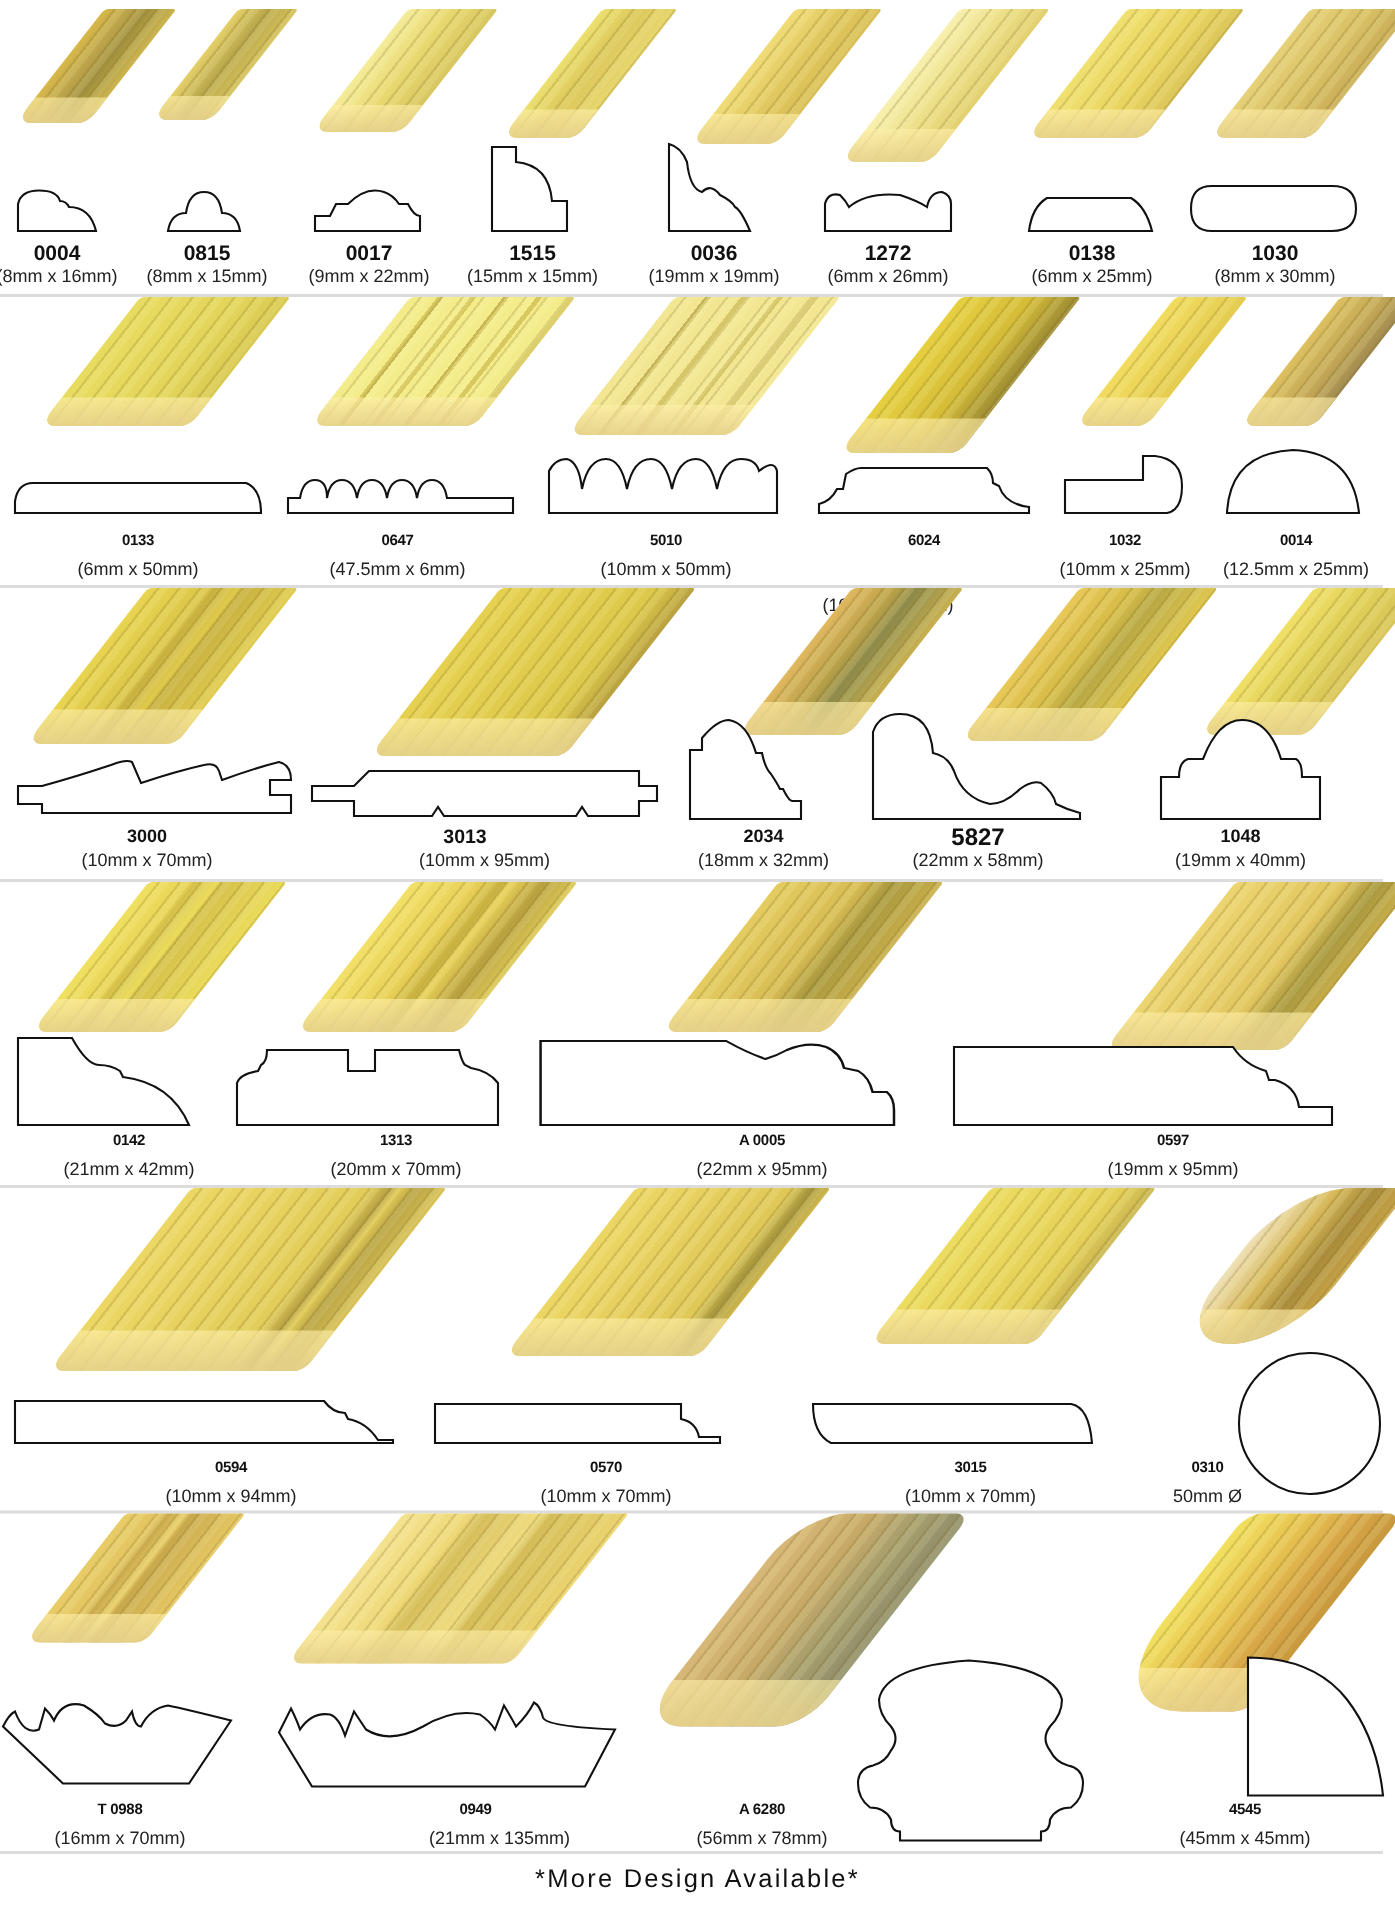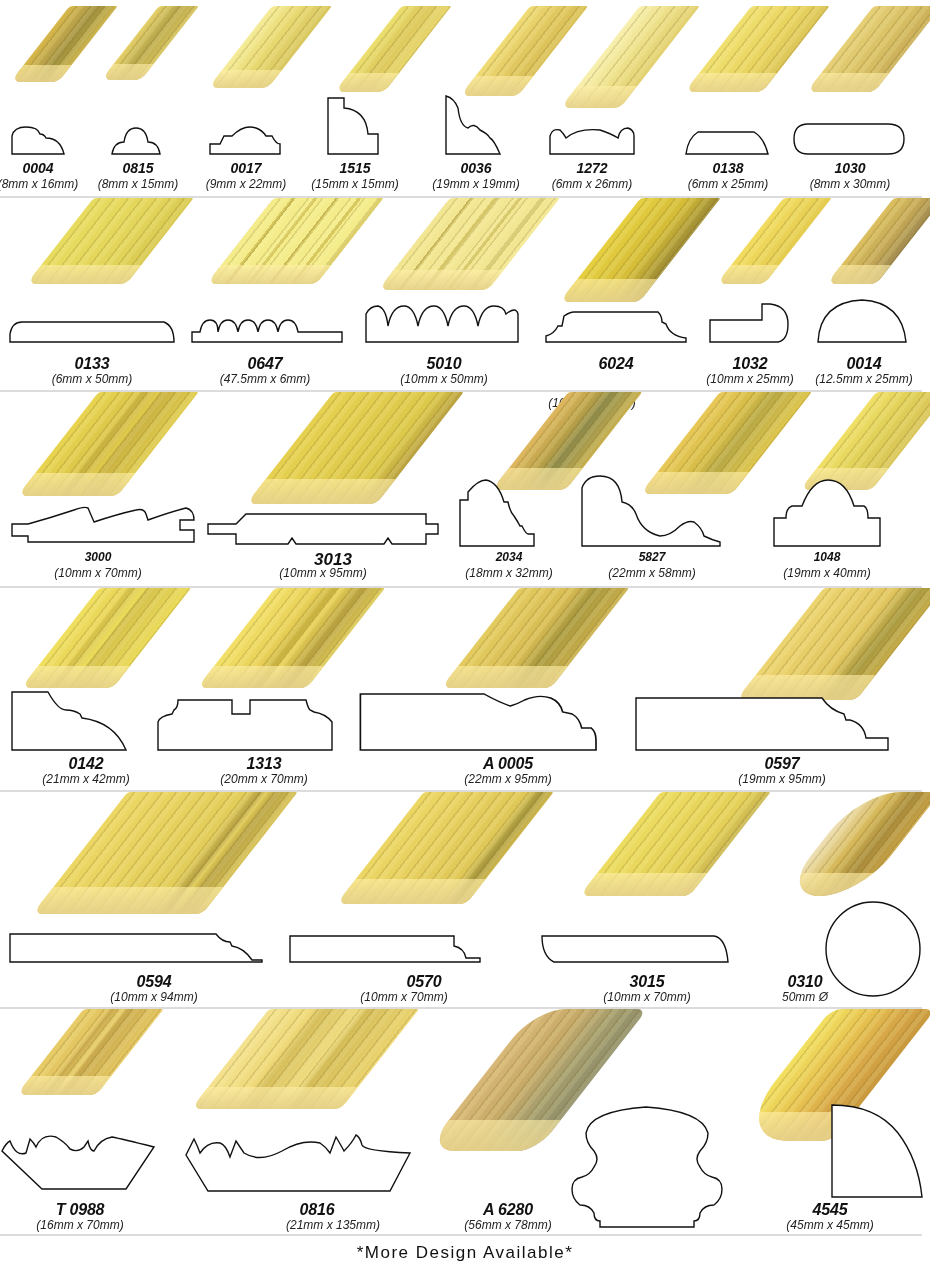--- a/index.html
+++ b/index.html
@@ -1,28 +1,28 @@
 <!DOCTYPE html>
 <html><head>
 <meta charset="utf-8">
 <style>
   html, body { margin:0; padding:0; background:#ffffff; }
   body { width:930px; height:1270px; position:relative; overflow:hidden; font-family:"Liberation Sans", sans-serif; color:#111; }
-  .row { position:absolute; left:0; width:742px;font-style:italic; }
+  .row { position:absolute; left:0; width:742px; }
   .divider { position:absolute; left:0; width:922px; height:2px; background:#dcdcdc; }
   .wood { position:absolute; border-radius:3px 2px 6px 10px; transform:skewX(-38deg); overflow:hidden; }
   .wood::before { content:""; position:absolute; inset:0;
     background: repeating-linear-gradient(90deg, rgba(120,110,40,0.0) 0 6px, rgba(120,100,30,0.18) 6px 8px, rgba(255,255,200,0.12) 8px 14px); }
   .wood::after { content:""; position:absolute; left:0; right:0; bottom:0; height:22%;
     background: linear-gradient(180deg, rgba(255,240,170,0.6), rgba(230,210,140,0.9)); }
   .profile { position:absolute; overflow:visible; }
   .profile path, .profile ellipse, .profile circle { fill:#fff; stroke:#111; stroke-width:1.4; }
   .code { position:absolute; font-weight:bold; font-size:14px; text-align:center; white-space:nowrap; transform:translateX(-50%); }
   .dim { position:absolute; font-size:12px; text-align:center; white-space:nowrap; transform:translateX(-50%); color:#222; }
-  .code.narrow { font-family:"Liberation Sans", sans-serif; font-size:16px; letter-spacing:-0.2px; }
+  .code.narrow { font-family:"Liberation Sans", sans-serif; font-size:10px; letter-spacing:-0.2px; }
   .footer { position:absolute; left:0; width:930px; top:1243px; text-align:center; font-size:17px; letter-spacing:1.5px; }
 </style>
 </head>
 <body>
 
 <div class="row" style="top:0;height:196px;">
 
   <div class="wood" style="left:40px;top:6px;width:48px;height:76px;background:linear-gradient(90deg,#d8b84a,#b7a04a 40%,#9e8e3c 60%,#cdb550);"></div>
   <div class="wood" style="left:130px;top:6px;width:40px;height:74px;background:linear-gradient(90deg,#e5d06a,#b9a84c 50%,#d4c05c);"></div>
   <div class="wood" style="left:240px;top:6px;width:60px;height:82px;background:linear-gradient(90deg,#f5ec9a,#e8d870 50%,#d8c660);"></div>
@@ -136,25 +136,25 @@
     </svg>
   <svg class="profile" style="left:580px;top:82px;" width="146" height="74">
       <path d="M2 72 L2 14 Q6 2 20 2 Q40 2 42 28 Q52 30 56 40 Q62 58 80 62 Q90 62 100 52 Q108 46 114 48 Q122 54 124 62 Q132 66 140 68 L140 72 Z"></path>
     </svg>
   <svg class="profile" style="left:772px;top:86px;" width="114" height="70">
       <path d="M2 68 L2 40 L14 40 Q14 30 20 28 L30 28 Q40 2 56 2 Q74 2 82 28 L92 28 Q96 30 96 40 L108 40 L108 68 Z"></path>
     </svg>
 
   <div class="code" style="left:98px;top:158px;font-size:12px;">3000</div>
   <div class="dim" style="left:98px;top:174px;">(10mm x 70mm)</div>
-  <div class="code" style="left:333px;top:158px;font-size:17px;">3013</div>
+  <div class="code" style="left:310px;top:158px;font-size:13px;">3013</div>
   <div class="dim" style="left:323px;top:174px;">(10mm x 95mm)</div>
   <div class="code" style="left:509px;top:158px;font-size:12px;">2034</div>
   <div class="dim" style="left:509px;top:174px;">(18mm x 32mm)</div>
-  <div class="code" style="left:652px;top:158px;font-size:12px;">5827</div>
+  <div class="code" style="left:652px;top:158px;font-size:16px;">5827</div>
   <div class="dim" style="left:652px;top:174px;">(22mm x 58mm)</div>
   <div class="code" style="left:827px;top:158px;font-size:12px;">1048</div>
   <div class="dim" style="left:827px;top:174px;">(19mm x 40mm)</div>
 </div>
 <div class="divider" style="top:586px;"></div>
 
 <div class="row" style="top:588px;height:202px;">
   <div class="wood" style="left:60px;top:0;width:92px;height:100px;background:linear-gradient(90deg,#f0e060,#e8d458 30%,#d4c04a 34%,#ecdc5c 50%,#d4c04a 54%,#ecdc5c);"></div>
   <div class="wood" style="left:236px;top:0;width:110px;height:100px;background:linear-gradient(90deg,#f2e068,#e8d058 40%,#c8b040 55%,#e8d058 60%,#b8a040 80%,#dcc858);"></div>
   <div class="wood" style="left:480px;top:0;width:110px;height:100px;background:linear-gradient(90deg,#e4cc60,#d8bc54 50%,#a8983e 70%,#c8ae4c);"></div>
@@ -198,21 +198,21 @@
     </svg>
   <svg class="profile" style="left:540px;top:140px;" width="192" height="32">
       <path d="M2 4 L174 4 Q186 6 188 30 L14 30 Q2 24 2 4 Z"></path>
     </svg>
   <svg class="profile" style="left:824px;top:108px;" width="98" height="98">
       <circle cx="49" cy="49" r="47"></circle>
     </svg>
 
   <div class="code narrow" style="left:154px;top:181px;">0594</div>
   <div class="dim" style="left:154px;top:198px;">(10mm x 94mm)</div>
-  <div class="code narrow" style="left:404px;top:181px;margin-left:20px;">0570</div>
+  <div class="code narrow" style="left:404px;top:181px;">0570</div>
   <div class="dim" style="left:404px;top:198px;">(10mm x 70mm)</div>
   <div class="code narrow" style="left:647px;top:181px;">3015</div>
   <div class="dim" style="left:647px;top:198px;">(10mm x 70mm)</div>
   <div class="code narrow" style="left:805px;top:181px;">0310</div>
   <div class="dim" style="left:805px;top:198px;">50mm Ø</div>
 </div>
 <div class="divider" style="top:1007px;"></div>
 
 <div class="row" style="top:1009px;height:226px;">
   <div class="wood" style="left:50px;top:0;width:80px;height:86px;background:linear-gradient(90deg,#e8cc68,#e2c460 30%,#c8a84c 36%,#e8cc68 50%,#c8a84c 56%,#e6c864);"></div>
@@ -228,21 +228,21 @@
     </svg>
   <svg class="profile" style="left:570px;top:1106px;top:96px;" width="156" height="126">
       <path d="M30 122 L30 116 Q24 116 24 108 Q20 100 10 100 Q2 94 2 84 Q2 74 12 72 Q20 70 24 62 Q30 54 24 46 Q16 38 16 28 Q20 6 76 2 Q132 6 138 28 Q138 38 130 46 Q124 54 130 62 Q134 70 142 72 Q152 74 152 84 Q152 94 144 100 Q134 100 130 108 Q130 116 124 116 L124 122 Z"></path>
     </svg>
   <svg class="profile" style="left:830px;top:94px;" width="96" height="96">
       <path d="M2 94 L2 2 Q46 2 68 30 Q88 56 92 94 Z"></path>
     </svg>
 
   <div class="code narrow" style="left:80px;top:192px;">T 0988</div>
   <div class="dim" style="left:80px;top:209px;">(16mm x 70mm)</div>
-  <div class="code narrow" style="left:317px;top:192px;">0816</div>
+  <div class="code narrow" style="left:317px;top:192px;">0949</div>
   <div class="dim" style="left:333px;top:209px;">(21mm x 135mm)</div>
   <div class="code narrow" style="left:508px;top:192px;">A 6280</div>
   <div class="dim" style="left:508px;top:209px;">(56mm x 78mm)</div>
   <div class="code narrow" style="left:830px;top:192px;">4545</div>
   <div class="dim" style="left:830px;top:209px;">(45mm x 45mm)</div>
 </div>
 <div class="divider" style="top:1234px;"></div>
 
 <div class="footer">*More Design Available*</div>
 

